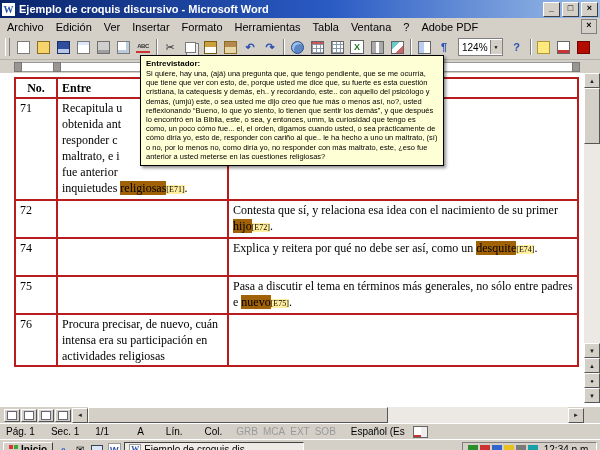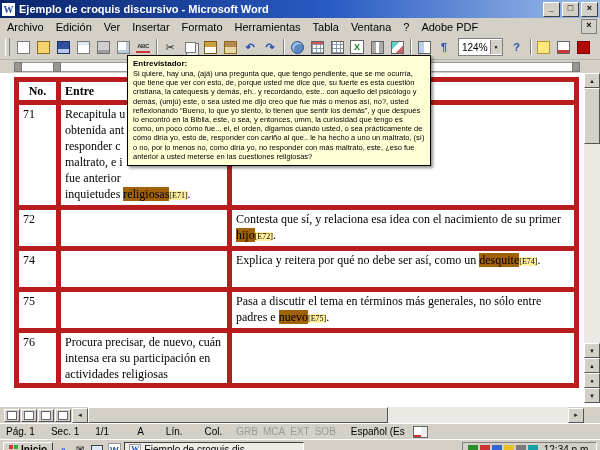--- a/index.html
+++ b/index.html
@@ -54,32 +54,32 @@
   .zoom-caret{width:11px;height:14px;margin-left:2px;background:#d4d0c8;border-left:1px solid #808080;
               font-size:5px;display:flex;align-items:center;justify-content:center}
   
   .ruler{flex:none;height:13px;position:relative;background:#d4d0c8}
   .ruler-band{position:absolute;left:14px;right:22px;top:2px;height:8px;background:#fff;border:1px solid #999}
   .ruler-mark{position:absolute;top:2px;width:6px;height:8px;background:#9a9792;border:1px solid #777}
   
   .docarea{flex:none;height:330px;position:relative;background:#fff;padding:4px 0 0 14px;overflow:hidden}
   table.doc{border-collapse:collapse;table-layout:fixed;width:565px;
             font-family:"Liberation Serif",serif;font-size:12px;line-height:16px}
-  table.doc td,table.doc th{border:5px solid #b91c1c;vertical-align:top;padding:1px 4px;overflow:hidden}
+  table.doc td,table.doc th{border:2px solid #b91c1c;vertical-align:top;padding:1px 4px;overflow:hidden}
   table.doc th{font-weight:bold;height:16px}
   th.h-no{text-align:center}
   th.h-mid{text-align:left}
   th.h-right{text-align:left;padding-left:202px}
   td.c-right{padding-right:36px}
   tr.r71 td{height:96px}  tr.r72 td{height:34px}  tr.r73 td{height:50px}
   tr.r74 td{height:34px}  tr.r75 td{height:34px}
   .hl{background:#a16207}
   .mk{font-size:8px;background:#ffef9e}
   
-  .comment-popup{position:absolute;left:127px;top:55px;width:292px;z-index:40;background:#ffffd6;
+  .comment-popup{position:absolute;left:140px;top:55px;width:292px;z-index:40;background:#ffffd6;
                  border:1px solid #000;box-shadow:2px 2px 3px rgba(0,0,0,.45);padding:3px 5px 4px 5px}
   .cp-author{font:bold 8px/10px "Liberation Sans",sans-serif}
   .cp-body{font:7.5px/9.2px "Liberation Sans",sans-serif}
   
   .vscroll{position:absolute;top:0;right:0;width:16px;height:330px;background:#ece9e4;display:flex;flex-direction:column}
   .sbtn{flex:none;width:16px;height:15px;background:#d4d0c8;border:1px solid;border-color:#fff #555 #555 #fff;
         font-size:6px;display:flex;align-items:center;justify-content:center;color:#222;box-sizing:border-box}
   .vthumb{flex:none;height:56px;background:#d4d0c8;border:1px solid;border-color:#fff #555 #555 #fff;box-sizing:border-box}
   .vtrack{flex:1}
   .hscrollrow{flex:none;height:16px;display:flex;align-items:center;background:#d4d0c8}

